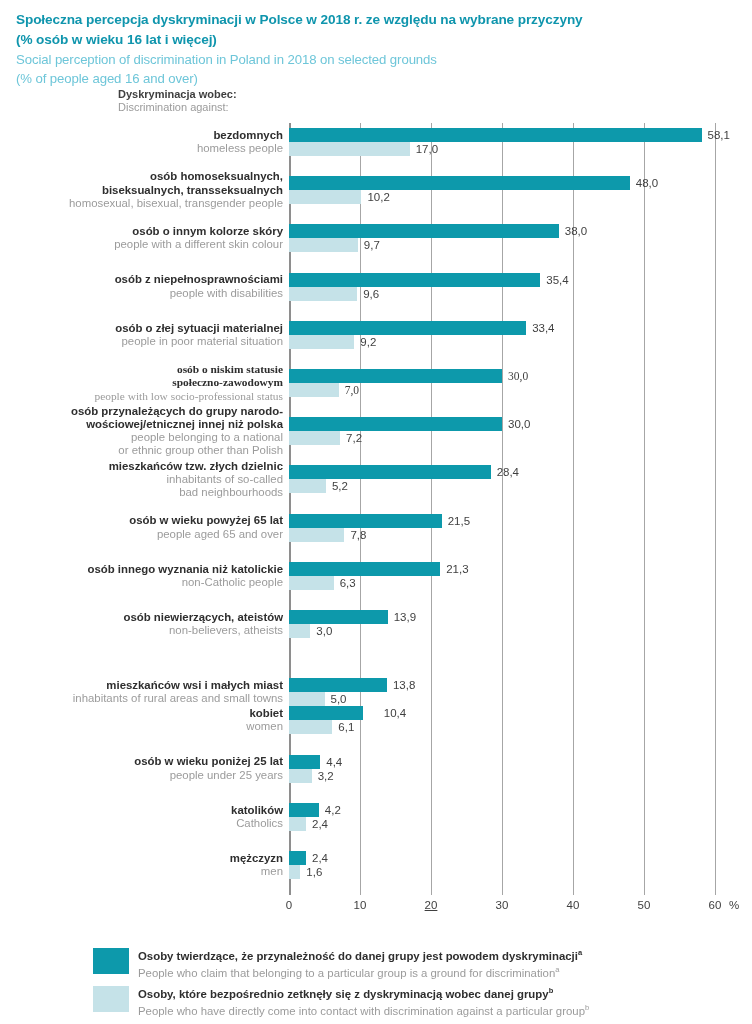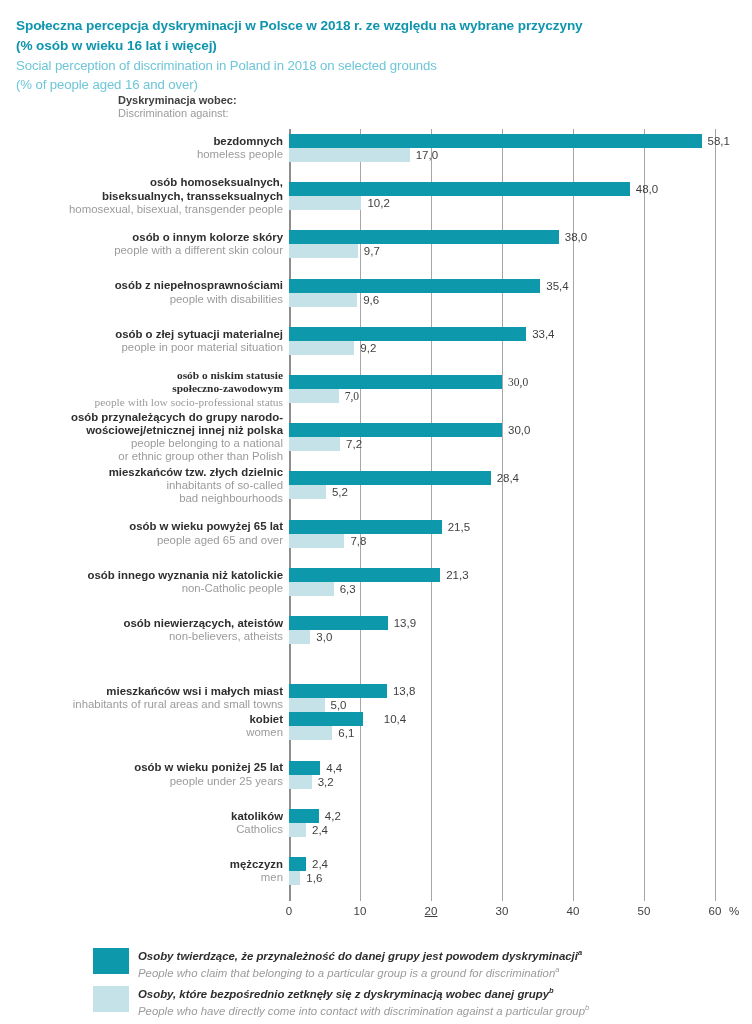--- a/index.html
+++ b/index.html
@@ -11,21 +11,21 @@
     width: 752px;
     height: 1024px;
     font-family: "Liberation Sans", sans-serif;
     color: #3f3f3f;
     overflow: hidden;
     position: relative;
   }
 
   
   #header {
-    padding: 16px 16px 0 16px;
+    padding: 10px 16px 0 16px;
   }
   .title-pl {
     color: #0f95ad;
     font-weight: bold;
     font-size: 13.6px;
     line-height: 20px;
     letter-spacing: -0.1px;
   }
   .title-en {
     color: #6ec6d9;
@@ -162,21 +162,20 @@
     width: 36px;
     height: 26px;
     flex: 0 0 36px;
     margin-top: 2px;
   }
   .swatch.primary { background: #0d99ab; }
   .swatch.secondary { background: #c5e2e8; }
   .legend-text {
     margin-left: 9px;
     line-height: 13.5px;
-    font-style: italic;
   }
   .leg-pl {
     display: block;
     font-size: 11.4px;
     font-weight: bold;
     color: #2e2e2e;
   }
   .leg-en {
     display: block;
     font-size: 11.4px;

